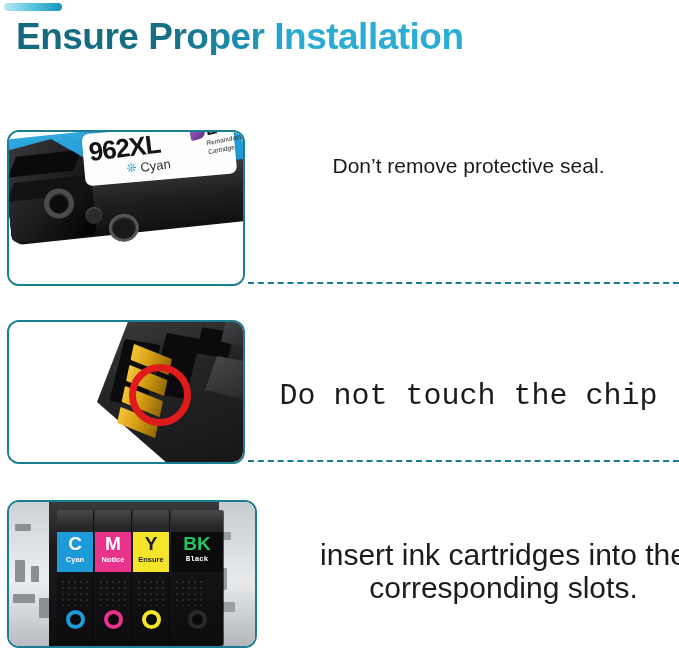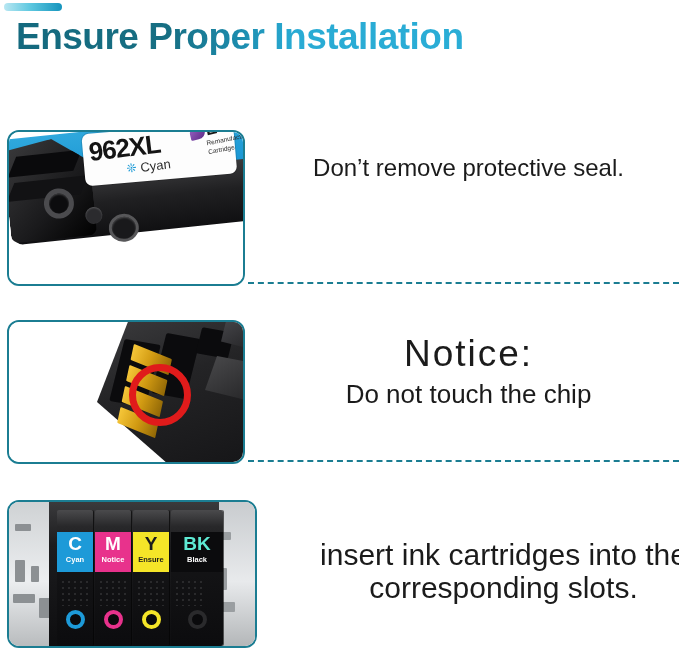--- a/index.html
+++ b/index.html
@@ -42,23 +42,23 @@
   .dash{
     position:absolute;height:0;border-top:2px dashed #1b7d92;
   }
   .dash-1{left:248px;top:152px;width:431px;}
   .dash-2{left:248px;top:140px;width:431px;}
 
   .caption{
     position:absolute;left:258px;width:421px;
     text-align:center;color:#1b1b1b;font-weight:400;
   }
-  .cap-1{top:25px;font-size:24px;line-height:1.06;}
+  .cap-1{top:25px;font-size:21px;line-height:1.06;}
   .cap-2-title{top:15px;font-size:37px;line-height:1.05;letter-spacing:2px;}
-  .cap-2-sub{top:60px;font-size:26px;line-height:1.1;}
+  .cap-2-sub{top:60px;font-size:30px;line-height:1.1;font-family:Liberation Mono, monospace;}
   .cap-3{top:38px;font-size:30px;line-height:1.1;padding-left:35px;}
 
   
   .p1{position:absolute;inset:0;background:#fff;}
   .p1-body{
     position:absolute;left:-6px;top:8px;width:260px;height:120px;
     transform:rotate(-6deg);transform-origin:left top;
   }
   .p1-top{
     position:absolute;left:0;top:0;width:250px;height:62px;
@@ -272,21 +272,20 @@
         <div class="chip-pad"></div>
       </div>
 
       <div class="no-sign" style="border-color: rgb(224, 27, 27);">
         
       </div>
     </div>
   </div>
 
   <div class="dash dash-2" style="border-top-color: rgb(27, 125, 146);"></div>
-  <div class="caption cap-2-title" style="color: rgb(27, 27, 27);">Notice:</div>
   <div class="caption cap-2-sub" style="color: rgb(27, 27, 27);">Do not touch the chip</div>
 </div>
 
 <div class="row row-3">
 
   <div class="frame frame-3" style="border-color: rgb(27, 125, 146);">
     <div class="p3">
       <div class="p3-bgL">
         <i class="blk" style="left:6px;top:22px;width:16px;height:7px;"></i>
         <i class="blk" style="left:6px;top:58px;width:10px;height:22px;"></i>
@@ -323,22 +322,22 @@
         <div class="cart-band" style="background: rgb(245, 229, 40);">
           <span class="cart-letter" style="color: rgb(27, 27, 27);">Y</span>
           <span class="cart-word" style="color: rgb(27, 27, 27);">Ensure</span>
         </div>
         <div class="cart-dots"></div>
         <div class="port" style="border-color: rgb(245, 229, 40);"></div>
       </div>
 
       <div class="cart cart-bk">
         <div class="cart-band" style="background: rgb(11, 11, 13);">
-          <span class="cart-letter" style="color: #5eead4;">BK</span>
-          <span class="cart-word" style="color: rgb(255, 255, 255);">Black</span>
+          <span class="cart-letter" style="color: #22c55e;">BK</span>
+          <span class="cart-word" style="color: rgb(255, 255, 255); font-family: Liberation Mono, monospace;">Black</span>
         </div>
         <div class="cart-dots"></div>
         <div class="port" style="border-color: rgb(42, 42, 44);"></div>
       </div>
     </div>
   </div>
 
   <div class="caption cap-3" style="color: rgb(27, 27, 27);">insert ink cartridges into the corresponding slots.</div>
 </div>
 

